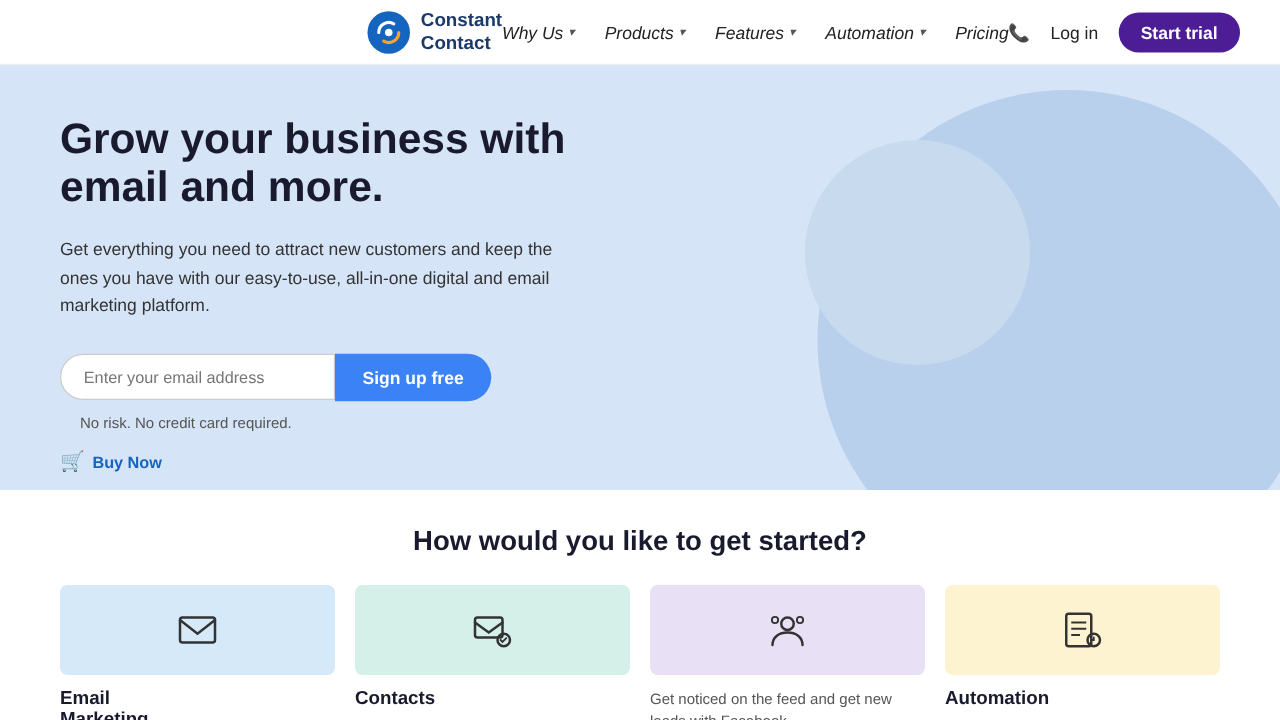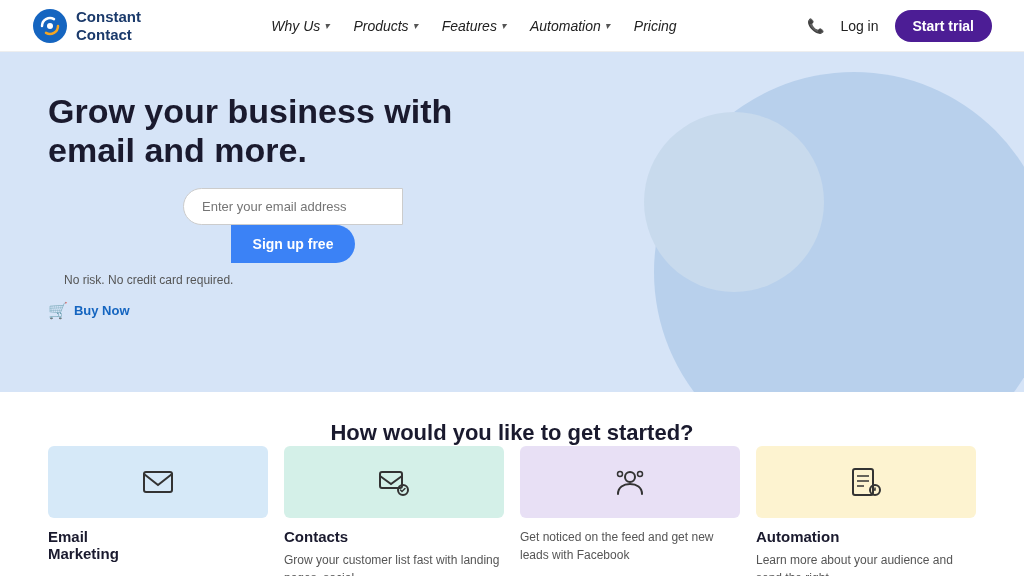--- a/index.html
+++ b/index.html
@@ -1,20 +1,20 @@
 <!DOCTYPE html>
 <html><head>
   <meta charset="utf-8">
   <style>
     * { margin: 0; padding: 0; box-sizing: border-box; }
     body { font-family: Arial, sans-serif; width: 1024px; height: 576px; overflow: hidden; background: #fff; }
 
     
     nav {
-      display: flex; align-items: center; justify-content: space-between;
+      display: flex; align-items: center; justify-content: flex-end;
       padding: 0 32px; height: 52px; background: #fff;
       border-bottom: 1px solid #eee; position: relative; z-index: 10;
     }
     .nav-logo { display: flex; align-items: center; gap: 8px; }
     .logo-icon {
       width: 36px; height: 36px;
     }
     .logo-text { font-size: 15px; font-weight: 700; color: #1b3a6b; line-height: 1.2; }
     .nav-links { display: flex; align-items: center; gap: 24px; }
     .nav-link {
@@ -31,21 +31,21 @@
     }
 
     
     .hero {
       background: #d6e4f7; position: relative; overflow: hidden;
       height: 340px; display: flex; align-items: flex-start; padding: 40px 48px;
     }
     .hero-content { max-width: 490px; position: relative; z-index: 2; }
     .hero-title { font-size: 34px; font-weight: 800; color: #1a1a2e; line-height: 1.15; margin-bottom: 18px; }
     .hero-subtitle { font-size: 14px; color: #333; line-height: 1.6; margin-bottom: 28px; max-width: 420px; }
-    .hero-form { display: flex; align-items: center; gap: 0; margin-bottom: 10px; flex-direction: column; }
+    .hero-form { display: flex; align-items: flex-start; gap: 0; margin-bottom: 10px; }
     .hero-input {
       border: 1px solid #ccc; border-radius: 24px 0 0 24px; padding: 10px 18px;
       font-size: 13px; width: 220px; outline: none; background: #fff; color: #333;
     }
     .btn-signup {
       background: #3b82f6; color: #fff; border: none; border-radius: 0 24px 24px 0;
       padding: 11px 22px; font-size: 14px; font-weight: 700; cursor: pointer;
       white-space: nowrap;
     }
     .hero-disclaimer { font-size: 12px; color: #555; margin-left: 16px; }
@@ -61,21 +61,21 @@
     .hero-circle-small {
       position: absolute; right: 200px; top: 60px;
       width: 180px; height: 180px; border-radius: 50%;
       background: #c8daed; z-index: 1;
     }
 
     
     .how-section {
       background: #fff; padding: 28px 32px 20px;
     }
-    .how-title { text-align: center; font-size: 22px; font-weight: 700; color: #1a1a2e; }
+    .how-title { text-align: center; font-size: 22px; font-weight: 700; color: #1a1a2e; margin-bottom: 22px; }
     .how-cards { display: flex; gap: 16px; justify-content: center; }
     .how-card {
       flex: 1; max-width: 220px;
     }
     .card-icon-box {
       width: 100%; height: 72px; border-radius: 6px;
       display: flex; align-items: center; justify-content: center;
       margin-bottom: 10px;
     }
     .card-icon-box.blue { background: #d6e9f8; }
@@ -130,20 +130,21 @@
     <button class="btn-start-trial">Start trial</button>
   </div>
 </nav>
 
 <section class="hero">
   <div class="hero-circle-large"></div>
   <div class="hero-circle-small"></div>
 
   <div class="hero-content">
     <h1 class="hero-title">Grow your business with email and more.</h1>
+    <p class="hero-subtitle">Get everything you need to attract new customers and keep the ones you have with our easy-to-use, all-in-one digital and email marketing platform.</p>
 
     <div class="hero-form">
       <input class="hero-input" type="email" placeholder="Enter your email address" style="">
       <button class="btn-signup">Sign up free</button>
     </div>
 
     <p class="hero-disclaimer">No risk. No credit card required.</p>
 
     <div class="hero-buy-now">
       <span class="buy-now-icon">🛒</span>

